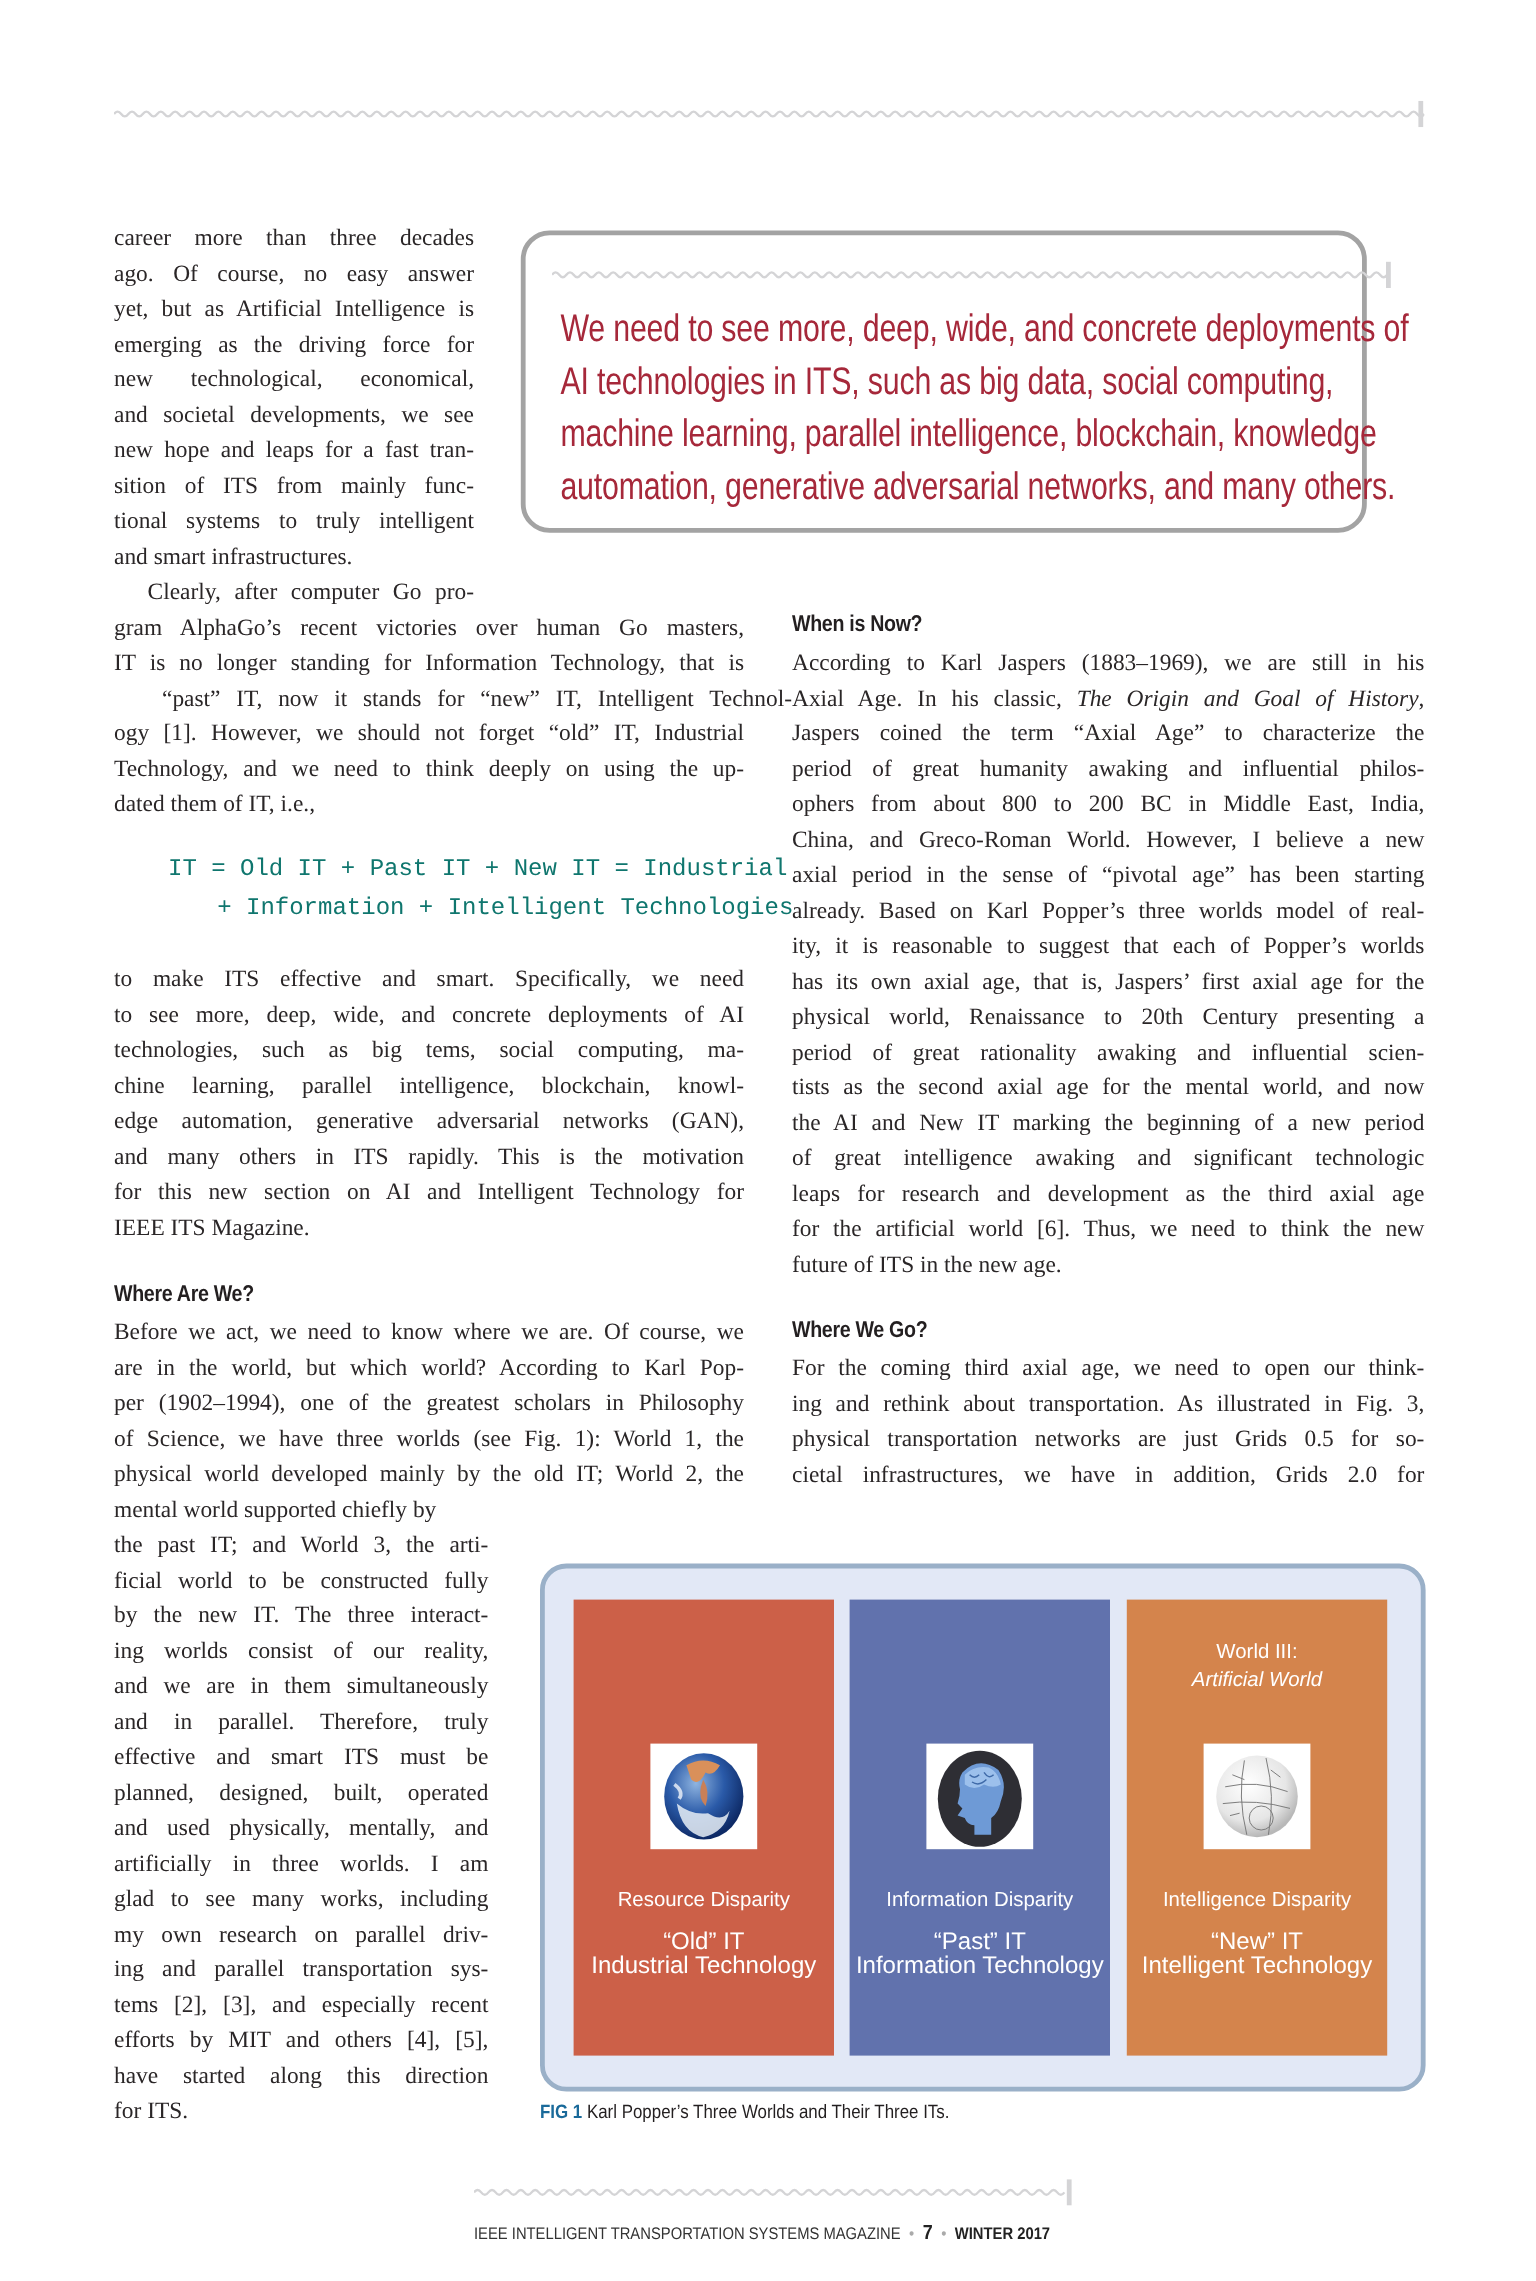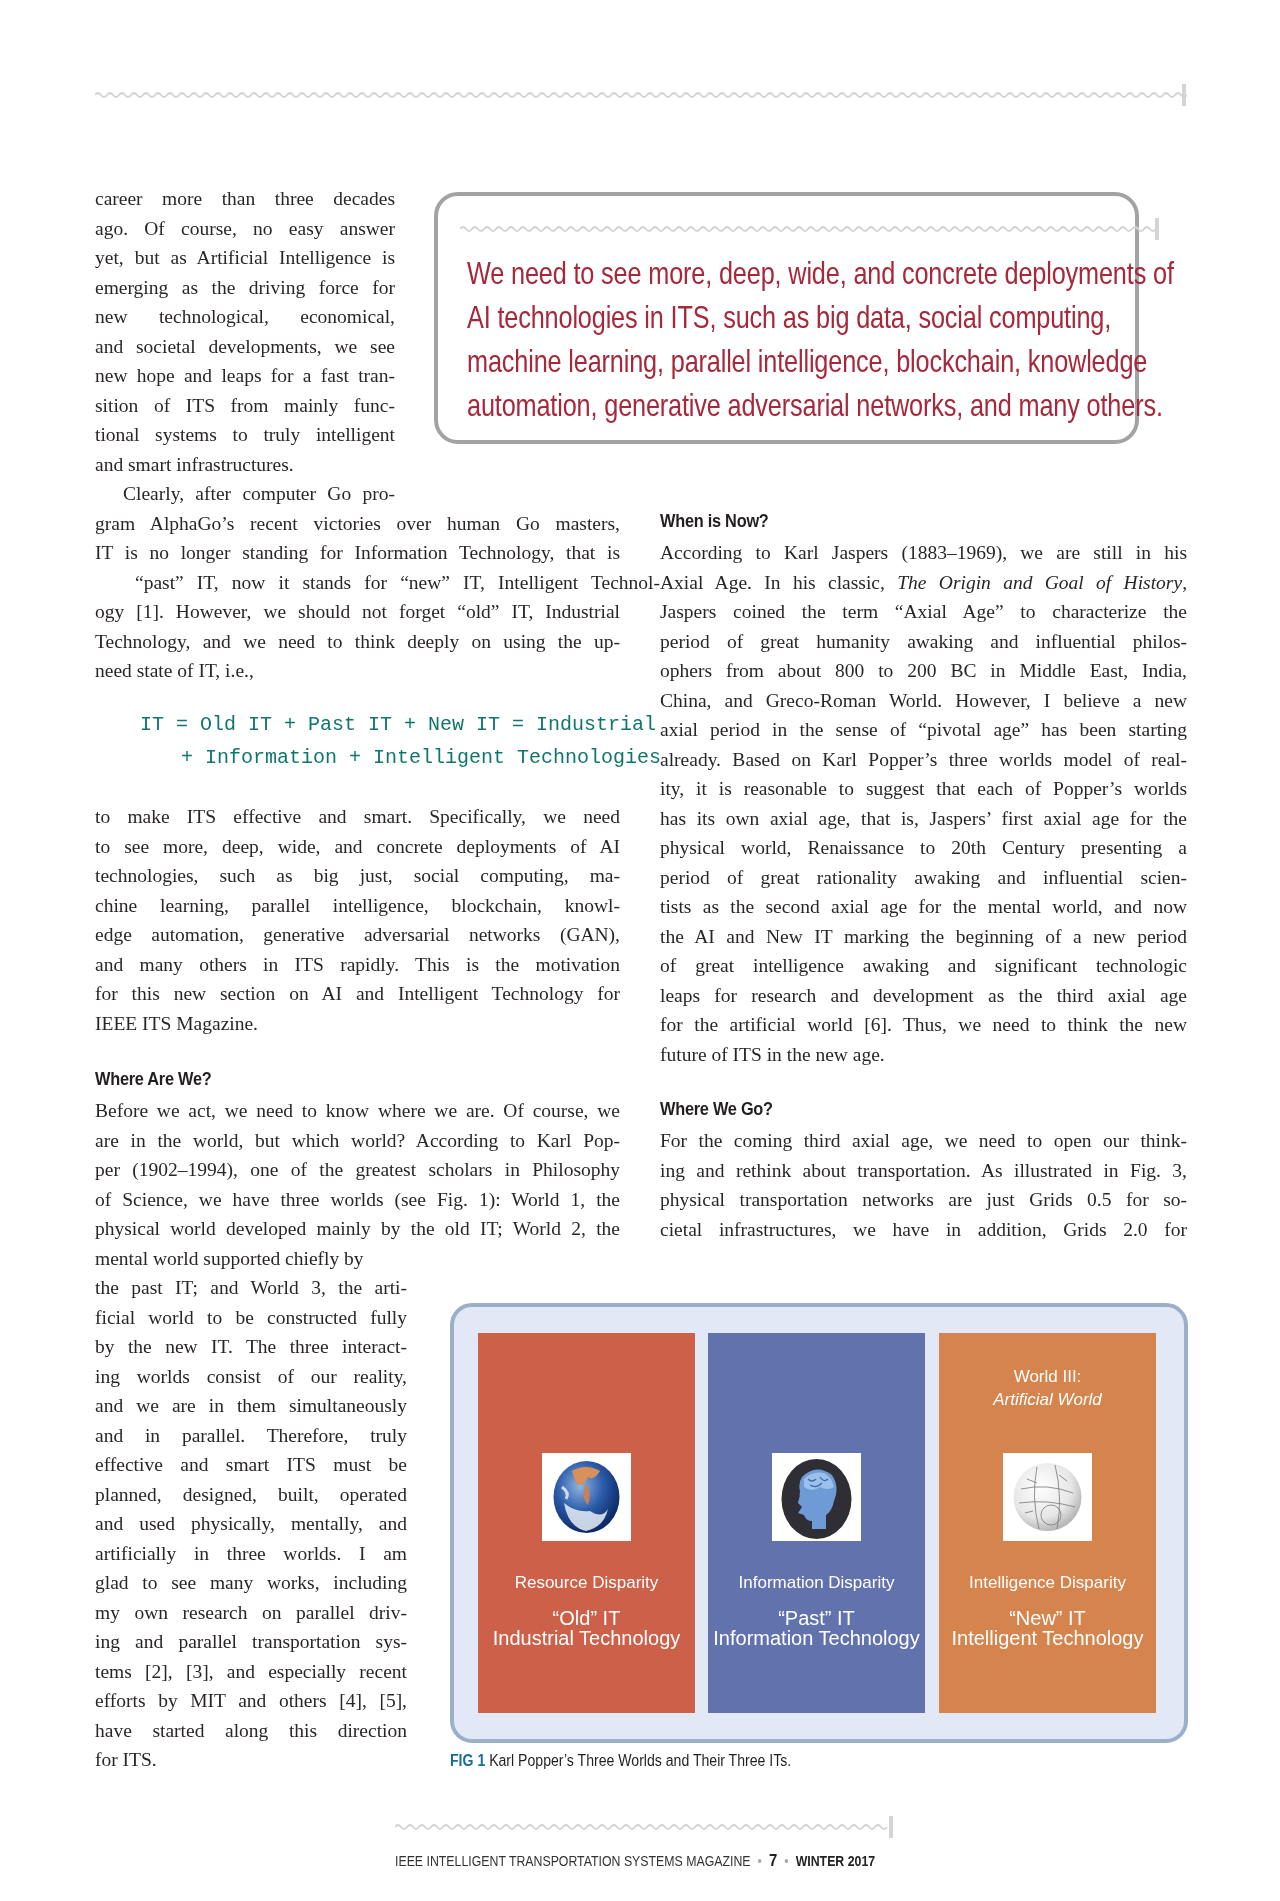--- a/index.html
+++ b/index.html
@@ -62,30 +62,30 @@
   <div class="line last" style="left:95px; top:449.5px; width:300px;">and smart infrastructures.</div>
   <div class="line" style="left:123px; top:479px; width:272px;">Clearly, after computer Go pro-</div>
 </div>
 
 <div>
   <div class="line" style="left:95px; top:508.5px; width:525px;">gram AlphaGo’s recent victories over human Go masters,</div>
   <div class="line" style="left:95px; top:538px; width:525px;">IT is no longer standing for Information Technology, that is</div>
   <div class="line" style="left:95px; top:567.5px; width:525px;margin-left:40px;">“past” IT, now it stands for “new” IT, Intelligent Technol-</div>
   <div class="line" style="left:95px; top:597px; width:525px;">ogy [1]. However, we should not forget “old” IT, Industrial</div>
   <div class="line" style="left:95px; top:626.5px; width:525px;">Technology, and we need to think deeply on using the up-</div>
-  <div class="line last" style="left:95px; top:656px; width:525px;">need state of IT, i.e.,</div>
+  <div class="line last" style="left:95px; top:656px; width:525px;">dated them of IT, i.e.,</div>
 </div>
 
 <div class="formula" style="left:140px; top:713px;">IT = Old IT + Past IT + New IT = Industrial</div>
 <div class="formula" style="left:181px; top:746px;">+ Information + Intelligent Technologies</div>
 
 <div>
   <div class="line" style="left:95px; top:802px; width:525px;">to make ITS effective and smart. Specifically, we need</div>
   <div class="line" style="left:95px; top:831.5px; width:525px;">to see more, deep, wide, and concrete deployments of AI</div>
-  <div class="line" style="left:95px; top:861px; width:525px;">technologies, such as big just, social computing, ma-</div>
+  <div class="line" style="left:95px; top:861px; width:525px;">technologies, such as big tems, social computing, ma-</div>
   <div class="line" style="left:95px; top:890.5px; width:525px;">chine learning, parallel intelligence, blockchain, knowl-</div>
   <div class="line" style="left:95px; top:920px; width:525px;">edge automation, generative adversarial networks (GAN),</div>
   <div class="line" style="left:95px; top:949.5px; width:525px;">and many others in ITS rapidly. This is the motivation</div>
   <div class="line" style="left:95px; top:979px; width:525px;">for this new section on AI and Intelligent Technology for</div>
   <div class="line last" style="left:95px; top:1008.5px; width:525px;">IEEE ITS Magazine.</div>
 </div>
 
 <div class="heading" style="left:95px; top:1068px;">Where Are We?</div>
 <div>
   <div class="line" style="left:95px; top:1096px; width:525px;">Before we act, we need to know where we are. Of course, we</div>

